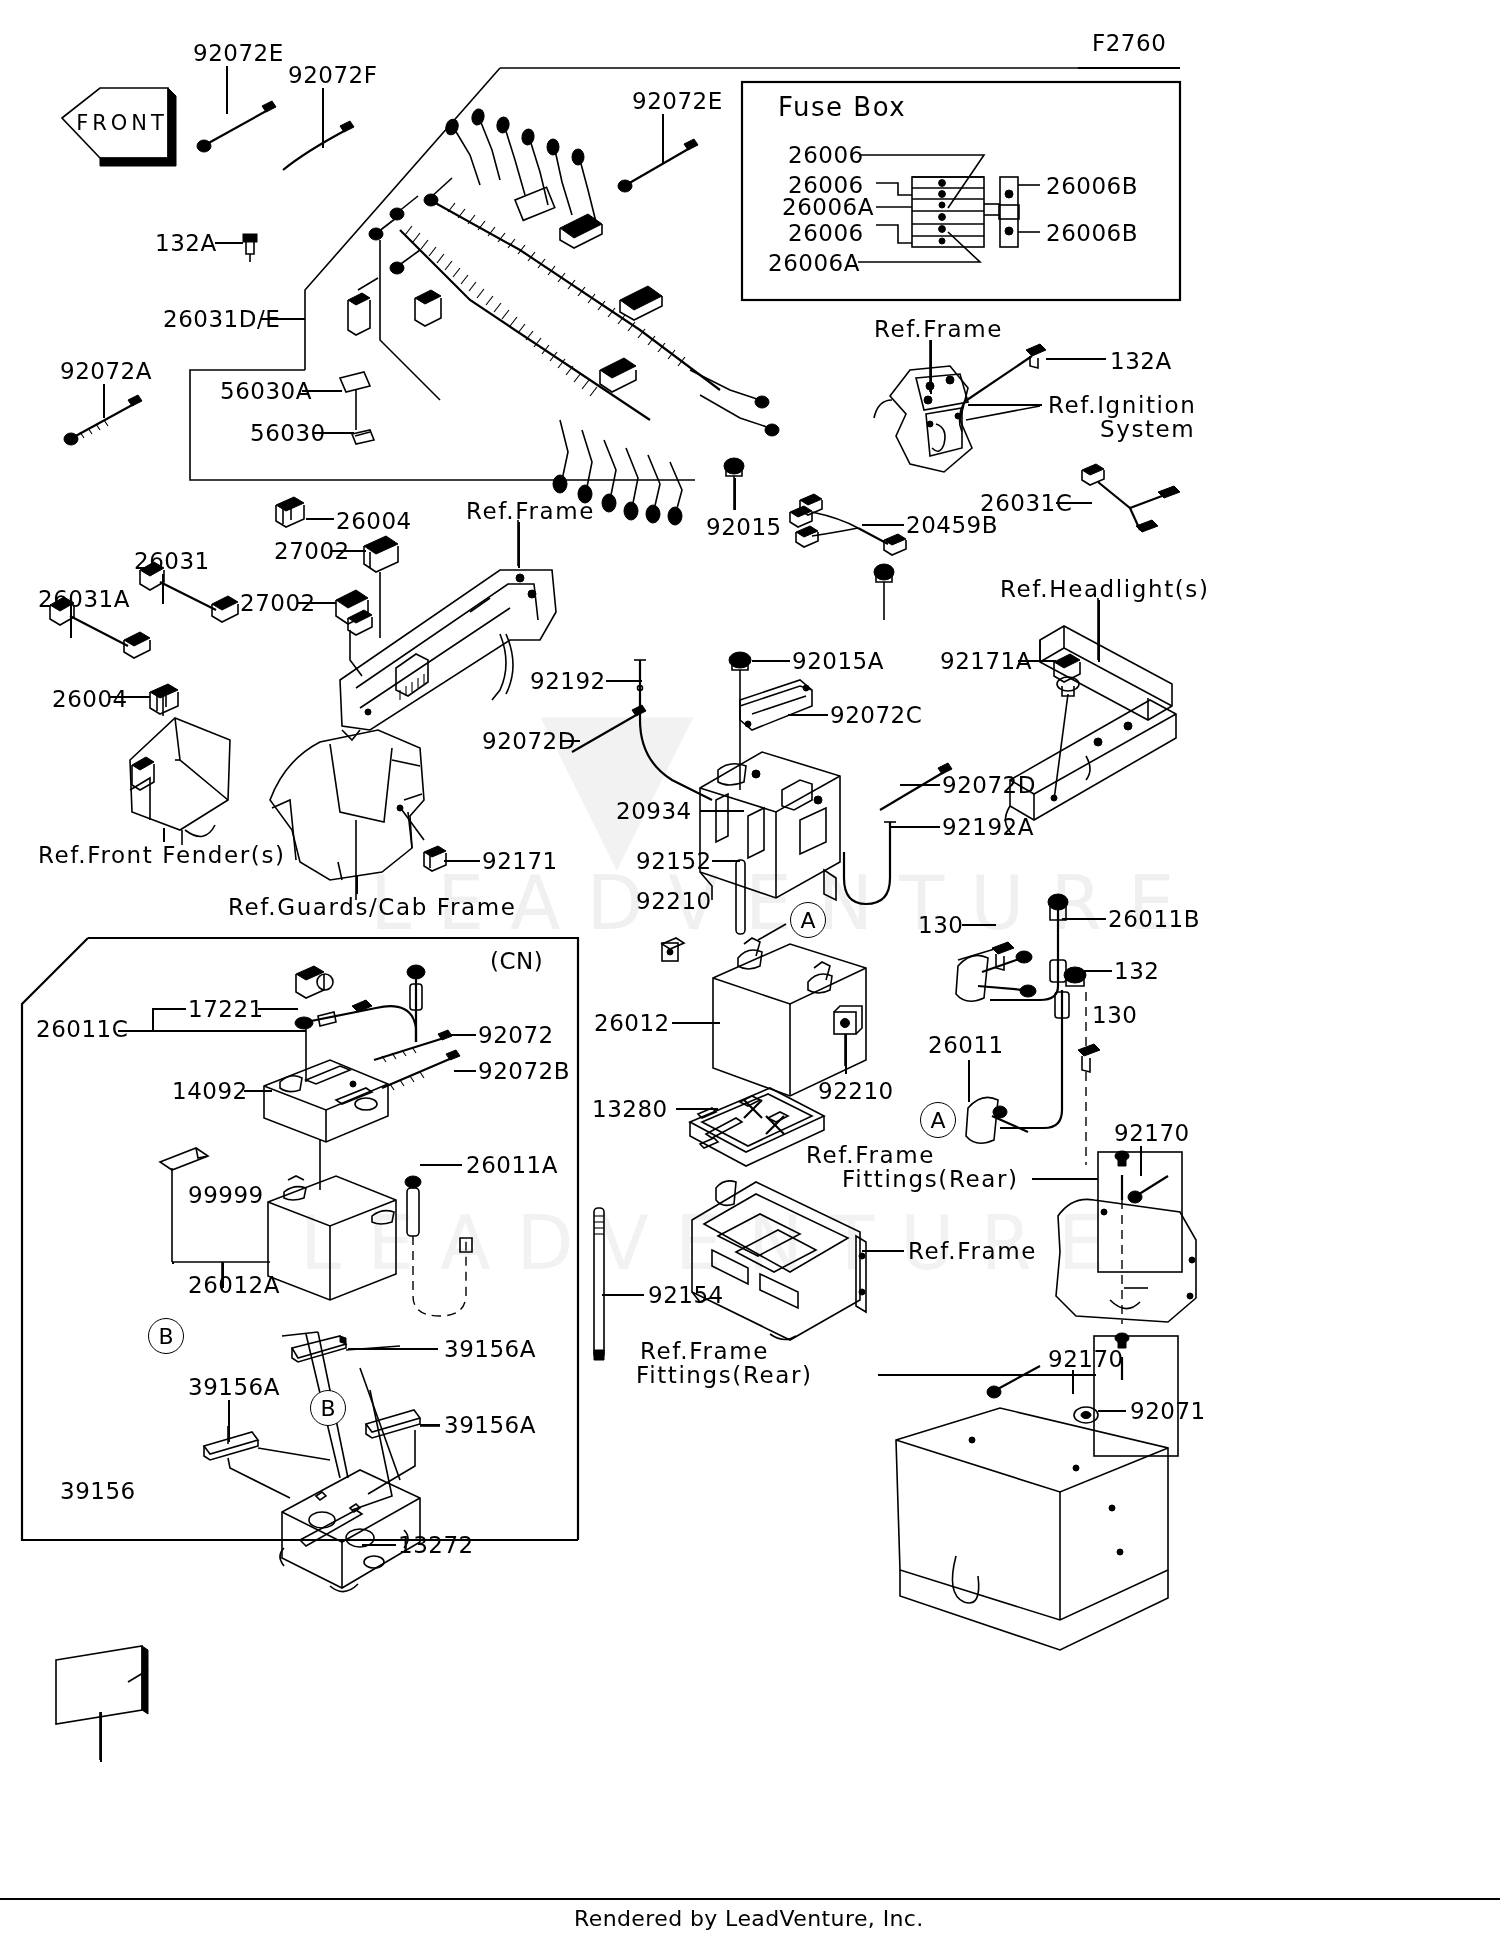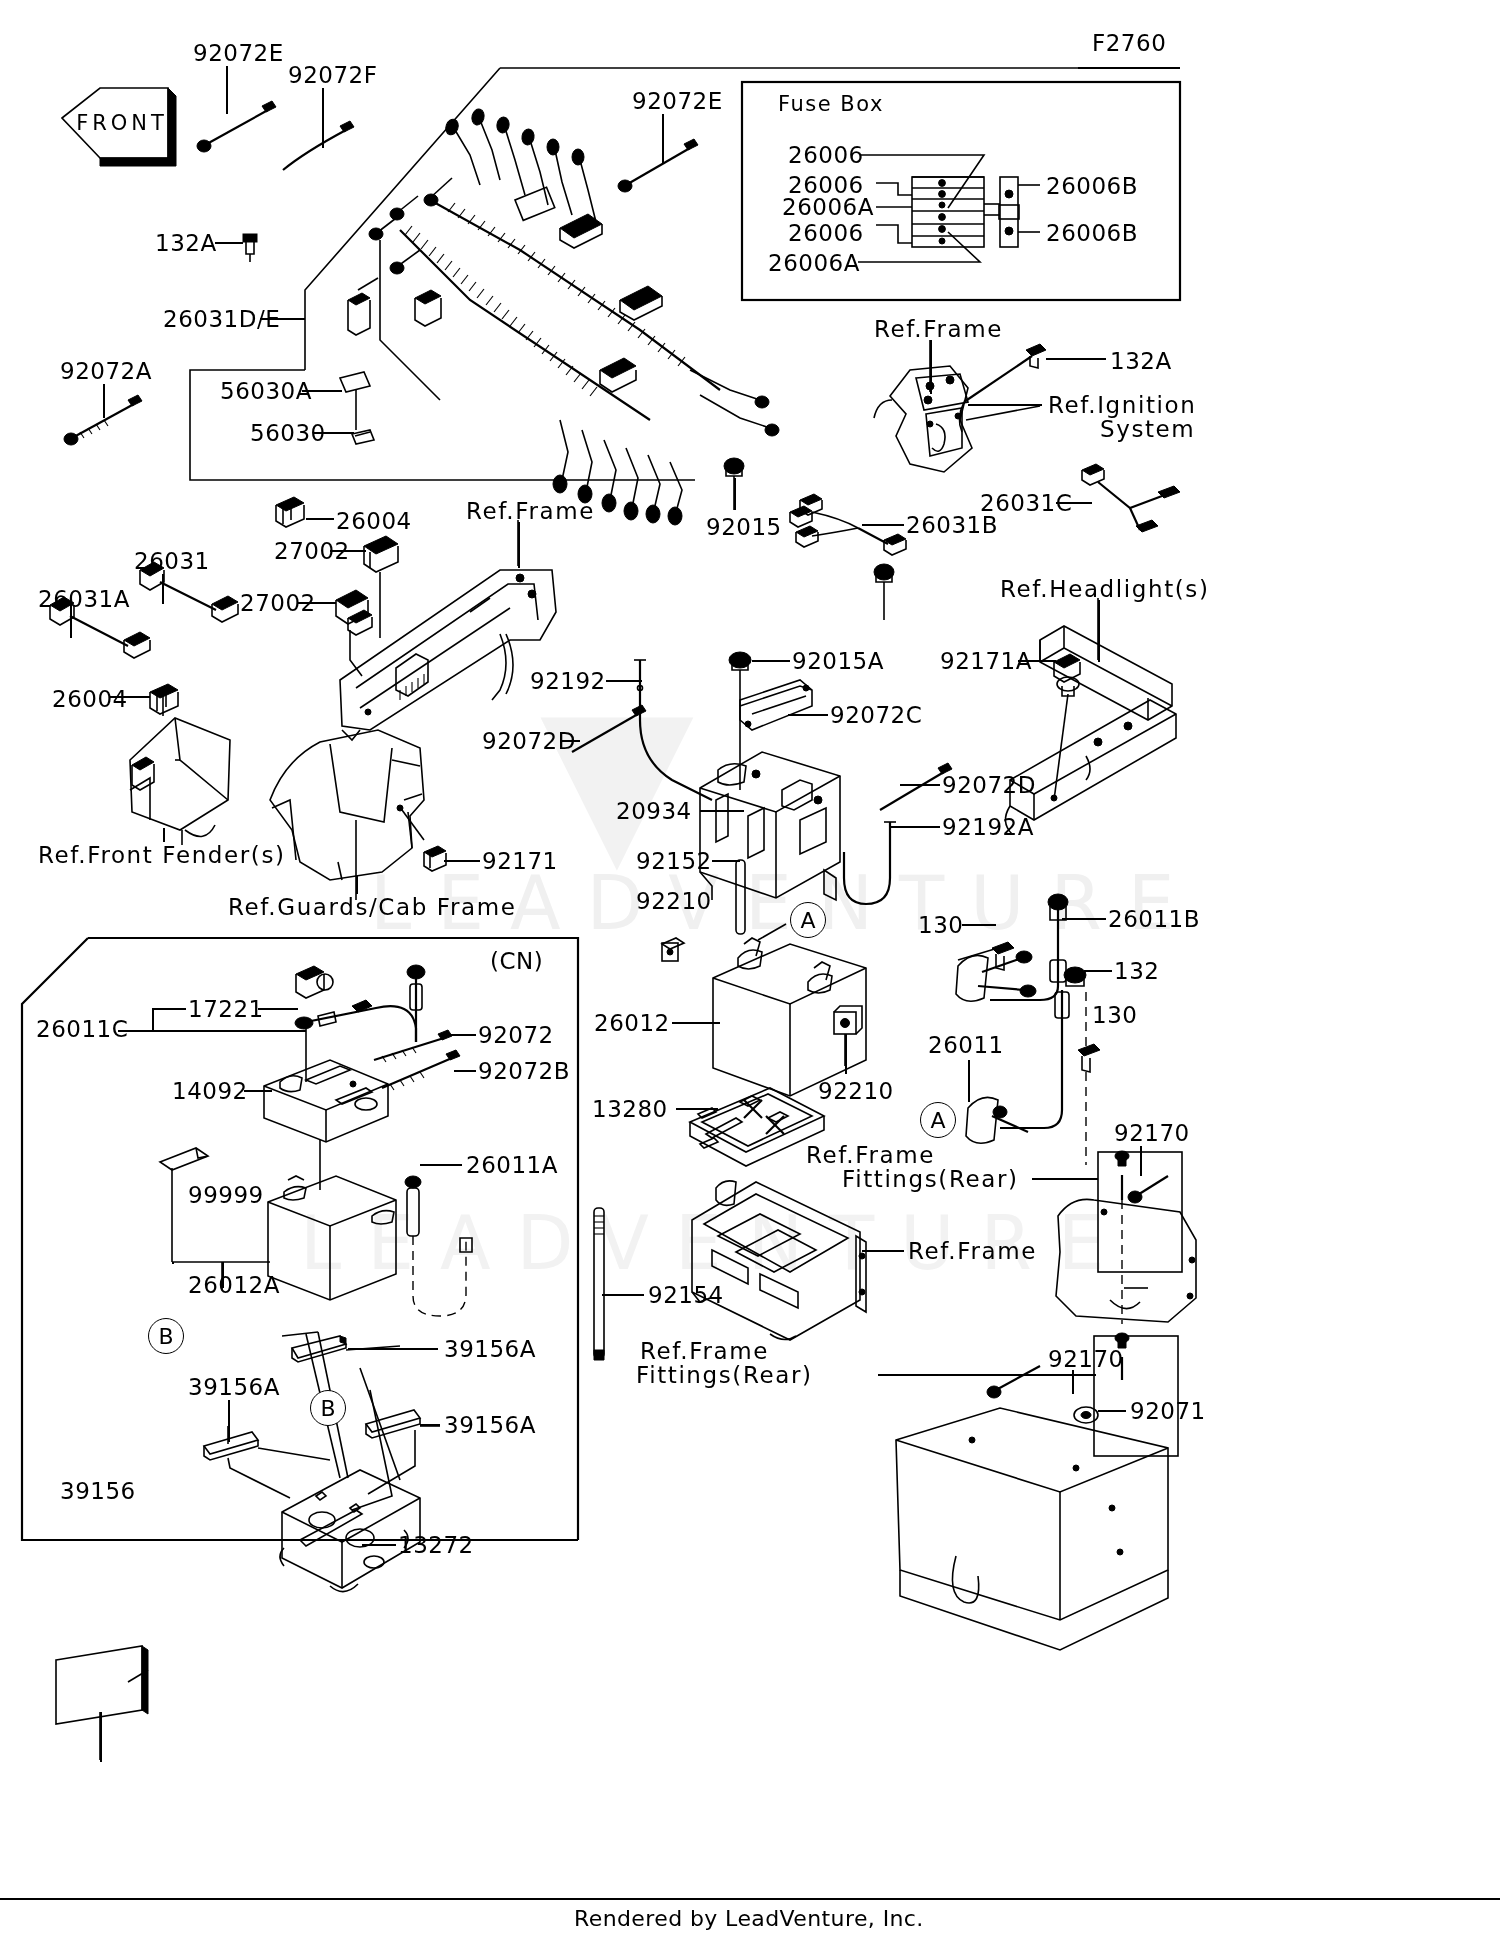--- a/index.html
+++ b/index.html
@@ -13,21 +13,21 @@
   .lbl{
     position:absolute;
     font-family:"DejaVu Sans",sans-serif;
     font-size:23px;
     letter-spacing:0.5px;
     color:#000;
     white-space:nowrap;
     line-height:1.18;
   }
   .lbl.ref{letter-spacing:1.6px;}
-  .lbl.title{font-size:21px;letter-spacing:1.5px;}
+  .lbl.title{font-size:26px;letter-spacing:1.5px;}
   .credit{
     position:absolute;
     font-size:22px;
     letter-spacing:0.4px;
     color:#000;
   }
   
   .ln{position:absolute;background:#000;}
   .ln.h{height:1.6px;}
   .ln.v{width:1.6px;}
@@ -816,21 +816,21 @@
   <div class="lbl" style="left:60px;top:358px;">92072A</div>
   <div class="lbl" style="left:220px;top:378px;">56030A</div>
   <div class="lbl" style="left:250px;top:420px;">56030</div>
   <div class="lbl" style="left:336px;top:508px;">26004</div>
   <div class="lbl ref" style="left:466px;top:498px;">Ref.Frame</div>
   <div class="lbl" style="left:706px;top:514px;">92015</div>
   <div class="lbl ref" style="left:874px;top:316px;">Ref.Frame</div>
   <div class="lbl" style="left:1110px;top:348px;">132A</div>
   <div class="lbl ref" style="left:1048px;top:392px;">Ref.Ignition</div>
   <div class="lbl ref" style="left:1100px;top:416px;">System</div>
-  <div class="lbl" style="left:906px;top:512px;">26031B</div>
+  <div class="lbl" style="left:906px;top:512px;">20459B</div>
   <div class="lbl" style="left:980px;top:490px;">26031C</div>
   <div class="lbl" style="left:38px;top:586px;">26031A</div>
   <div class="lbl" style="left:134px;top:548px;">26031</div>
   <div class="lbl" style="left:274px;top:538px;">27002</div>
   <div class="lbl" style="left:240px;top:590px;">27002</div>
   <div class="lbl ref" style="left:1000px;top:576px;">Ref.Headlight(s)</div>
   <div class="lbl" style="left:52px;top:686px;">26004</div>
   <div class="lbl" style="left:530px;top:668px;">92192</div>
   <div class="lbl" style="left:792px;top:648px;">92015A</div>
   <div class="lbl" style="left:940px;top:648px;">92171A</div>

